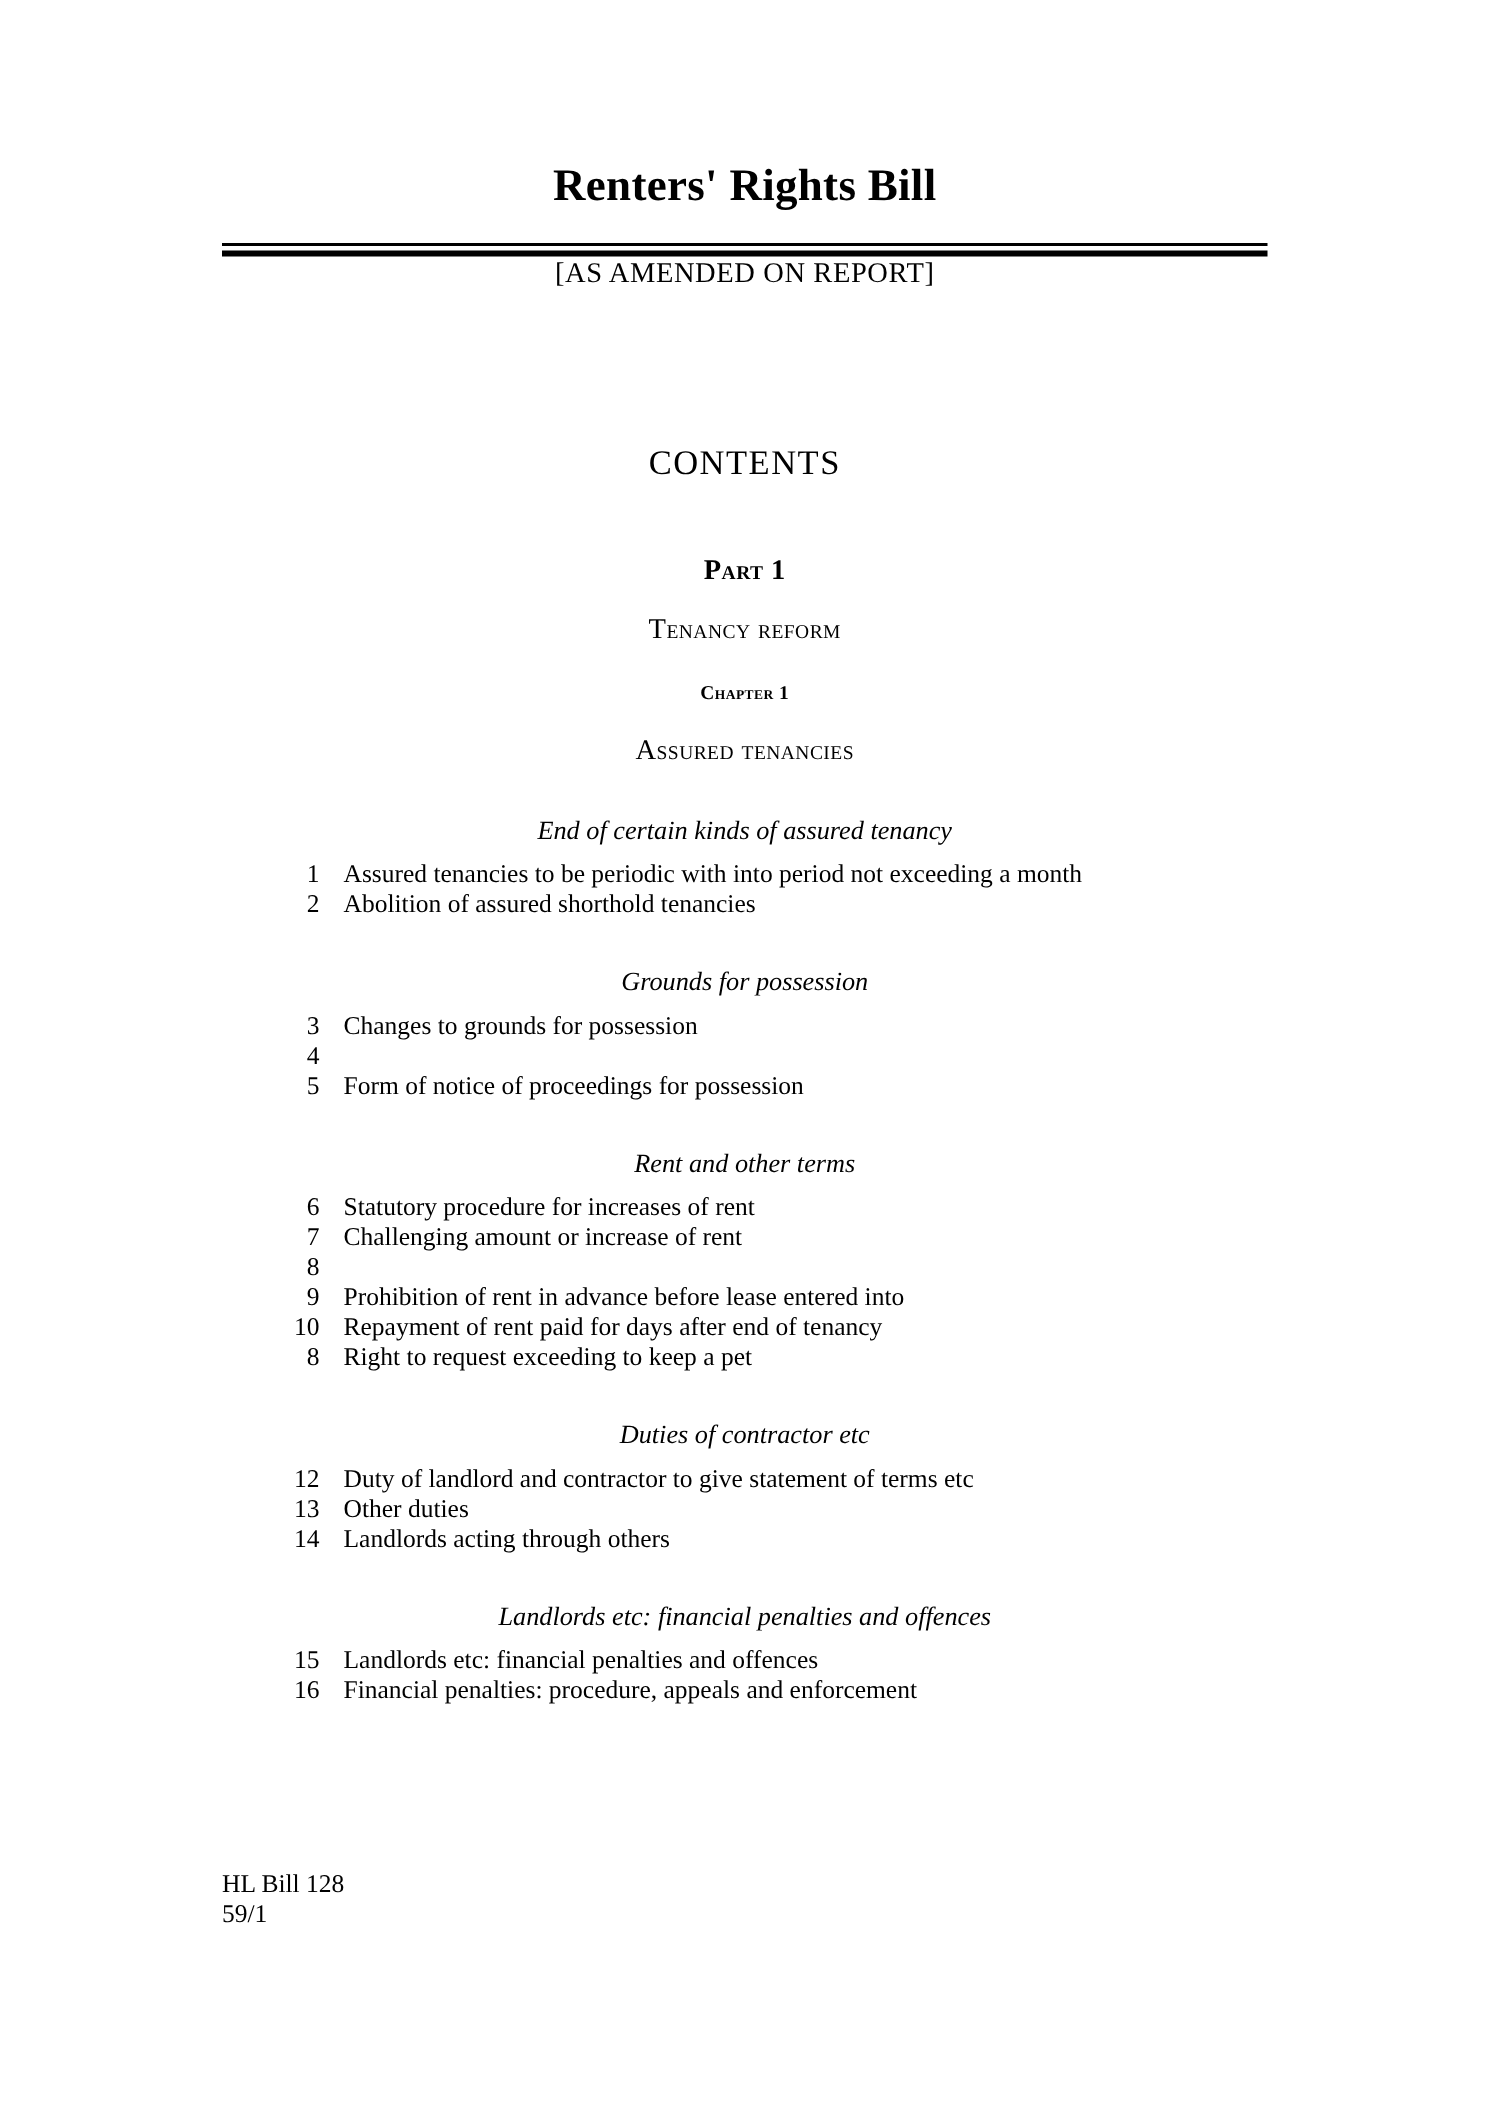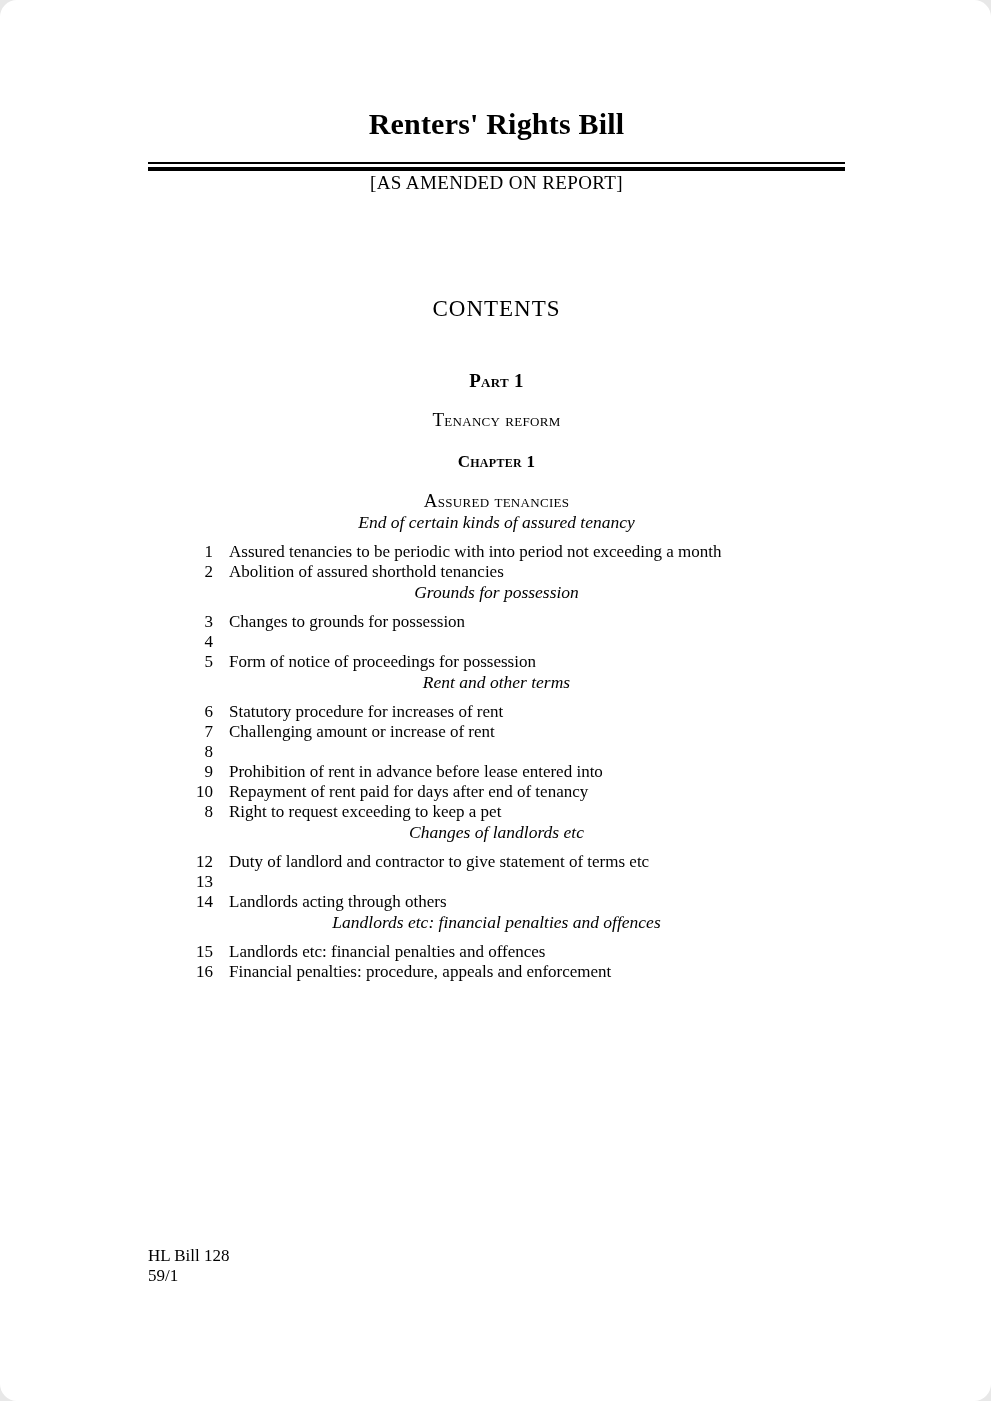--- a/index.html
+++ b/index.html
@@ -5,21 +5,20 @@
   html, body { margin: 0; padding: 0; background: #e8e8e8; }
   .page {
     position: relative;
     width: 991px;
     height: 1401px;
     margin: 0 auto;
     background: #ffffff;
     font-family: "Liberation Serif", serif;
     color: #000000;
     overflow: hidden;
-    border-radius: 17px;
   }
   .content {
     position: absolute;
     left: 148px;
     top: 0;
     width: 697px;
   }
   .bill-title {
     margin-top: 106px;
     text-align: center;
@@ -62,33 +61,33 @@
     font-variant: small-caps;
     font-size: 19px;
     line-height: 22px;
     letter-spacing: 0.3px;
   }
   .chapter-heading {
     margin-top: 20px;
     text-align: center;
     font-variant: small-caps;
     font-weight: bold;
-    font-size: 17px;
+    font-size: 13px;
     line-height: 22px;
     letter-spacing: 0.3px;
   }
   .chapter-subject {
     margin-top: 17px;
     text-align: center;
     font-variant: small-caps;
     font-size: 19px;
     line-height: 22px;
     letter-spacing: 0.3px;
   }
-  .toc-group { }
+  .toc-group { margin-top: 31px; }
   .group-heading {
     text-align: center;
     font-style: italic;
     font-size: 17.5px;
     line-height: 21px;
     margin-bottom: 9px;
   }
   .toc-row {
     display: flex;
     font-size: 17px;
@@ -179,27 +178,28 @@
         <span class="num">10</span>
         <span class="lbl">Repayment of rent paid for days after end of tenancy</span>
       </div>
       <div class="toc-row">
         <span class="num">8</span>
         <span class="lbl">Right to request exceeding to keep a pet</span>
       </div>
     </section>
 
     <section class="toc-group">
-      <div class="group-heading">Changes of landlords etc</div>
+      <div class="group-heading">Duties of contractor etc</div>
       <div class="toc-row">
         <span class="num">12</span>
         <span class="lbl">Duty of landlord and contractor to give statement of terms etc</span>
       </div>
       <div class="toc-row">
         <span class="num">13</span>
+        <span class="lbl">Other duties</span>
       </div>
       <div class="toc-row">
         <span class="num">14</span>
         <span class="lbl">Landlords acting through others</span>
       </div>
     </section>
 
     <section class="toc-group">
       <div class="group-heading">Landlords etc: financial penalties and offences</div>
       <div class="toc-row">

